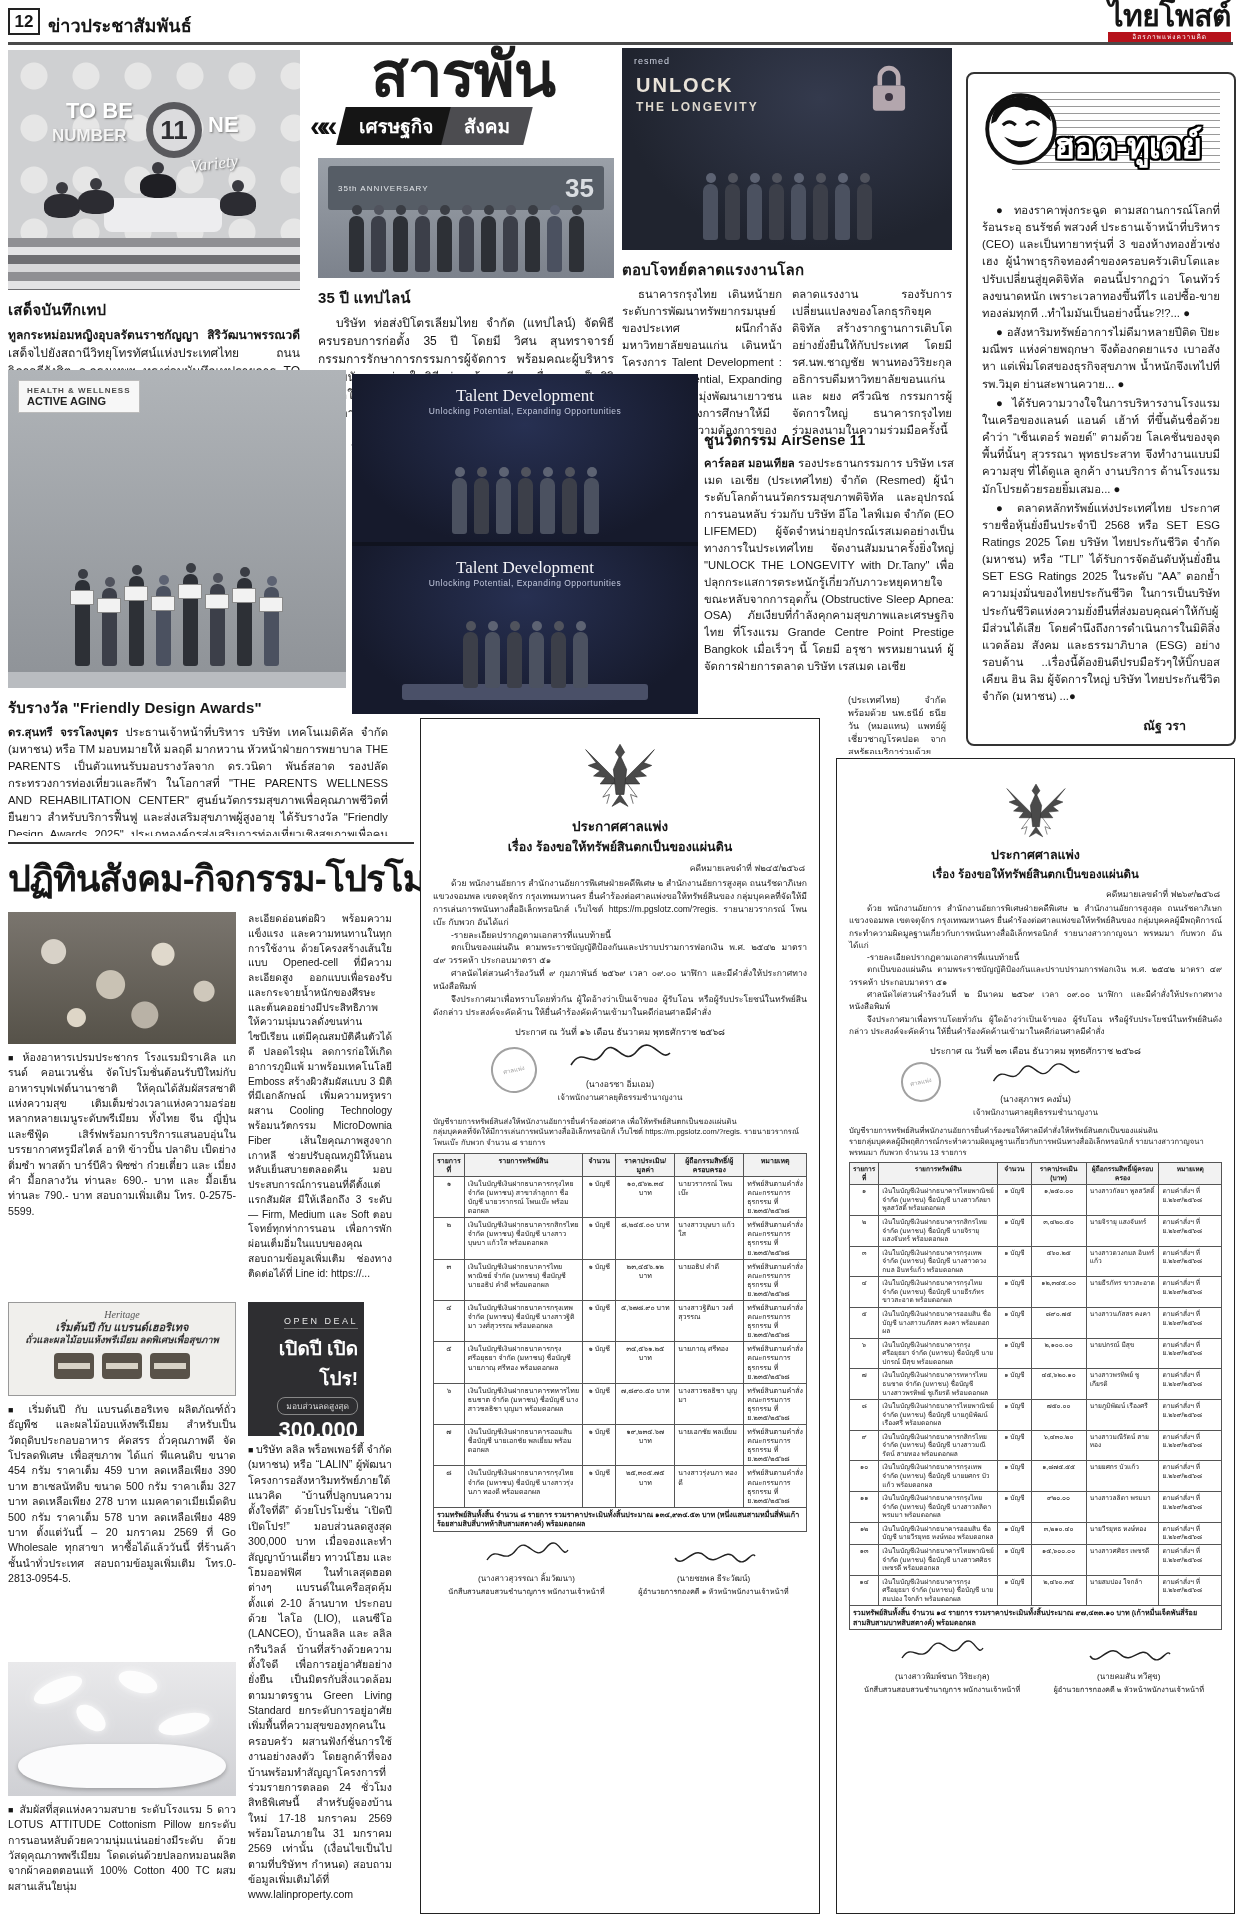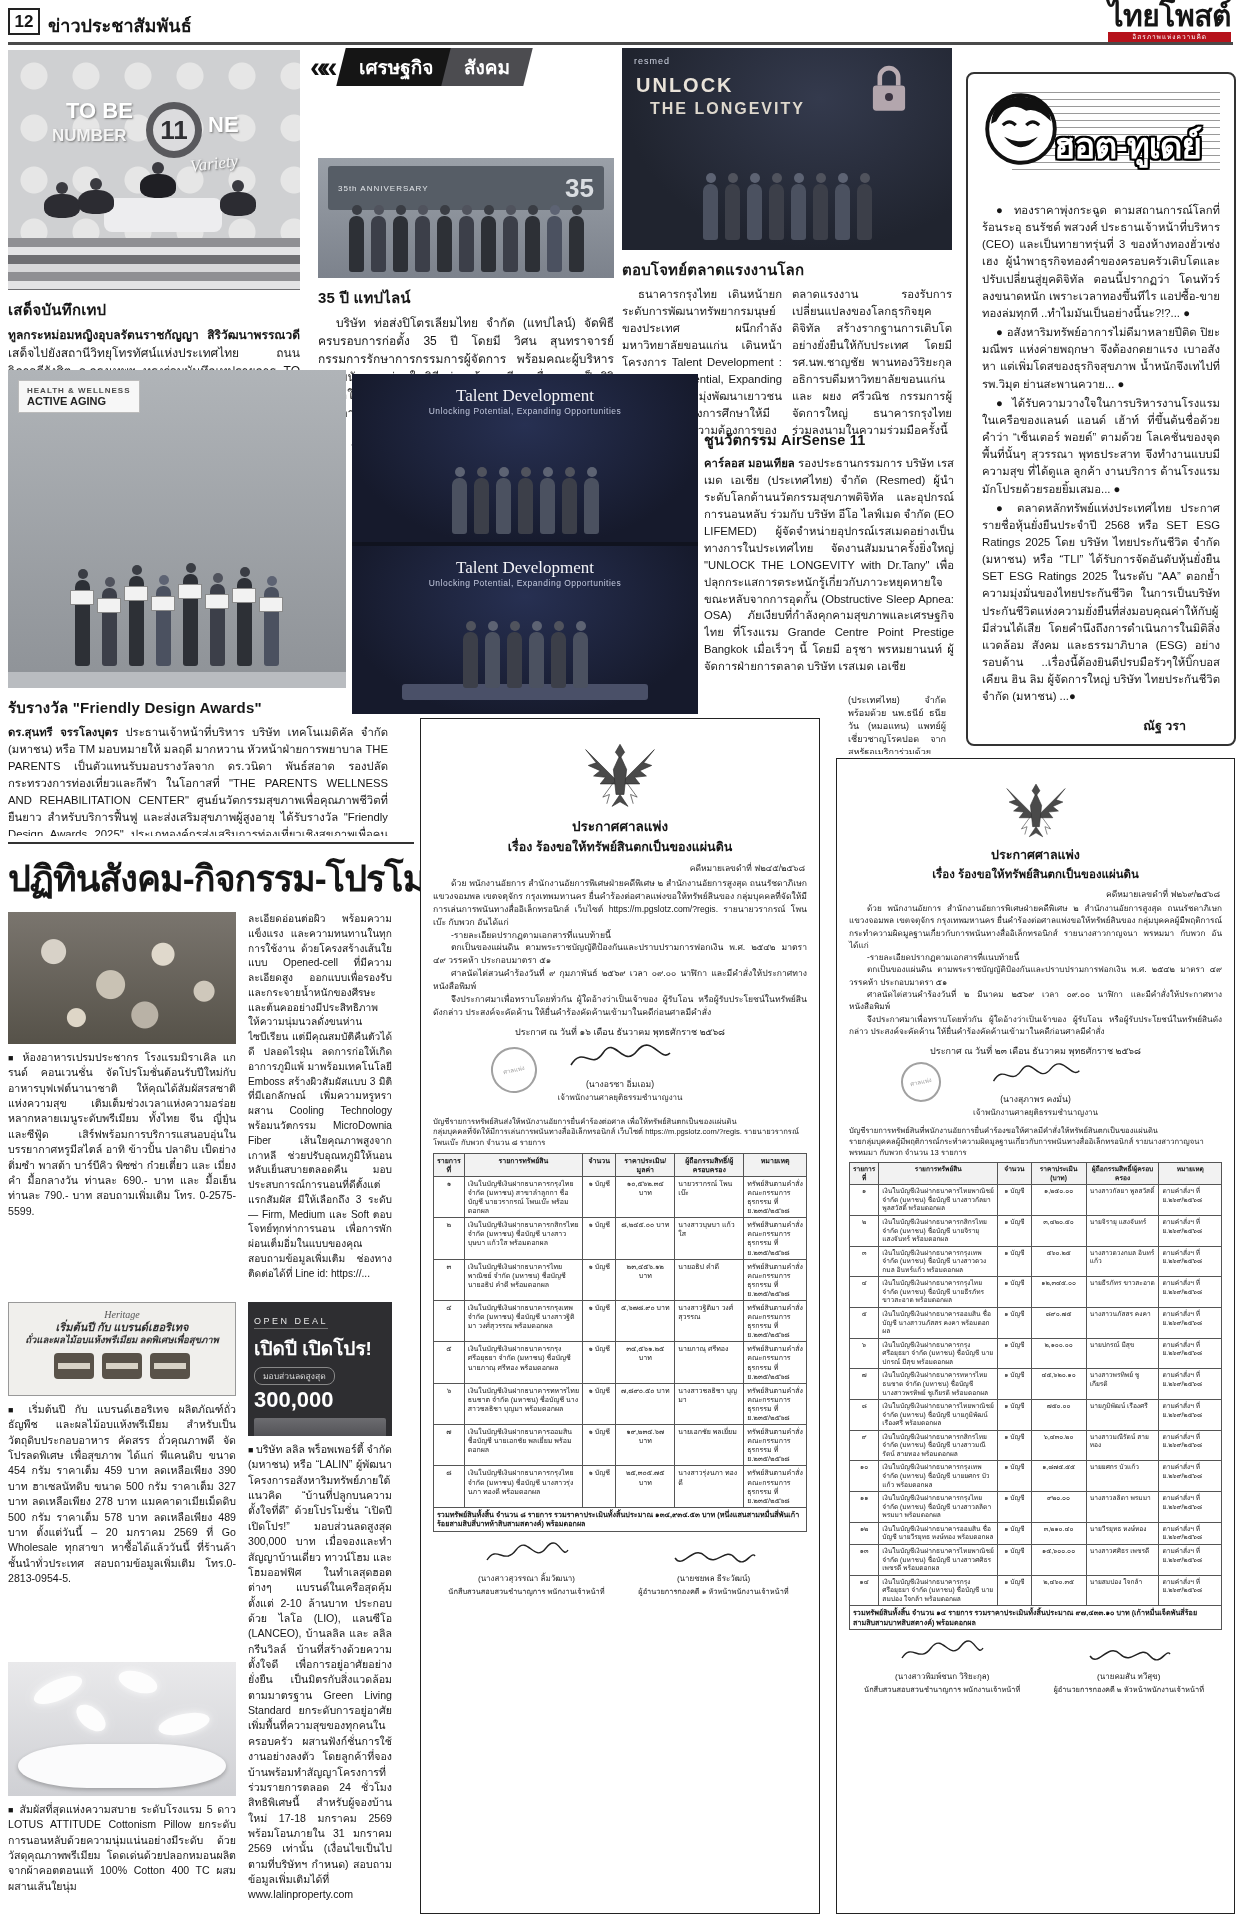--- a/index.html
+++ b/index.html
@@ -53,22 +53,22 @@
   .calitem::before{content:"■ ";font-size:9px}
   .coltext{position:absolute;font-size:10.2px;line-height:1.45;text-align:justify;overflow:hidden}
   
   .heritagead{position:absolute;left:8px;top:1302px;width:228px;height:94px;background:#f0efec;border:1px solid #999;
               text-align:center;padding:6px 8px;overflow:hidden}
   .heritagead .hbrand{font-family:"Liberation Serif",serif;font-style:italic;font-size:10px;color:#555}
   .heritagead .hl{font-family:"Liberation Serif",serif;font-style:italic;font-weight:bold;font-size:11px;color:#333;line-height:1.3}
   .hthumbs{display:flex;justify-content:center;gap:8px;margin-top:6px}
   .hthumbs i{width:40px;height:26px;background:#595249;border-radius:4px;position:relative}
   .hthumbs i::after{content:"";position:absolute;left:4px;top:10px;right:4px;height:6px;background:#d8d2c6}
-  .lalinad{position:absolute;left:248px;top:1302px;width:144px;height:134px;background:#2e2e31;color:#fff;
-           text-align:left;padding:8px 6px;overflow:hidden}
+  .lalinad{position:absolute;left:248px;top:1302px;width:116px;height:134px;background:#2e2e31;color:#fff;
+           text-align:right;padding:8px 6px;overflow:hidden}
   .lalinad .t1{font-size:9px;letter-spacing:2.5px;color:#e8e8e8;border-bottom:1px solid #777;display:inline-block;padding-bottom:2px}
   .lalinad .t2{font-size:19px;font-weight:900;margin-top:4px}
   .lalinad .t3{font-size:8.5px;color:#ddd;margin-top:4px;border:1px solid #888;display:inline-block;padding:1px 8px;border-radius:8px}
   .lalinad .t4{font-size:22px;font-weight:900;margin-top:2px}
   .lalinad .house{margin-top:5px;height:26px;background:linear-gradient(#6c6c70,#47474b);border-radius:2px}
   
   .notice{position:absolute;border:1.5px solid #222;background:#fff;padding:24px 12px;overflow:hidden}
   .ncenter{text-align:center}
   .ntitle{font-size:13.5px;font-weight:bold;margin-top:2px}
   .nsubject{font-size:12.5px;font-weight:bold}
@@ -133,20 +133,21 @@
   <div class="blob" style="left:132px;bottom:92px;background:#1f1f24"></div>
   <div class="blob" style="left:212px;bottom:74px"></div>
 </div>
 
 <div class="abs" style="left:8px;top:298px;width:292px;height:152px;overflow:hidden">
   <h3 class="atitle">เสด็จบันทึกเทป</h3>
   <div class="body12 just"><span class="lead">ทูลกระหม่อมหญิงอุบลรัตนราชกัญญา สิริวัฒนาพรรณวดี</span> <span>เสด็จไปยังสถานีวิทยุโทรทัศน์แห่งประเทศไทย ถนนวิภาวดีรังสิต จ.กรุงเทพฯ ทรงร่วมบันทึกเทปรายการ TO BE NUMBER ONE VARIETY ช่วง TALK TO THE PRINCESS ทรงตอบคำถามจากสมาชิก TO BE NUMBER ONE ที่ขอพระราชทานคำแนะนำในการแก้ไขปัญหาเรื่องต่าง ๆ ทั้งเรื่องส่วนตัวและส่วนรวม</span></div>
 </div>
 
 <div class="abs" style="left:310px;top:46px;width:306px;height:106px">
+  <div class="saraword" style="text-align:center">สารพัน</div>
   <div class="sarabanners">
     <span class="chev">«</span>
     <span class="chev" style="margin-left:-10px">«</span>
     <div class="banner b1"><span>เศรษฐกิจ</span></div>
     <div class="banner b2"><span>สังคม</span></div>
   </div>
 </div>
 
 <div class="photo" style="left:318px;top:158px;width:296px;height:120px;background:linear-gradient(#9aa0a8,#7c828c)">
   <div style="position:absolute;left:10px;right:10px;top:8px;height:44px;background:#565d66;border-radius:3px;display:flex;align-items:center;justify-content:space-between;padding:0 10px">
@@ -168,21 +169,21 @@
   </div>
 </div>
 <div class="abs" style="left:318px;top:286px;width:296px;height:160px;overflow:hidden">
   <h3 class="atitle">35 ปี  แทปไลน์</h3>
   <div class="body12 just" style="text-indent:18px">บริษัท ท่อส่งปิโตรเลียมไทย จำกัด (แทปไลน์) จัดพิธีครบรอบการก่อตั้ง 35 ปี โดยมี วิศน สุนทราจารย์ กรรมการรักษาการกรรมการผู้จัดการ พร้อมคณะผู้บริหารและพนักงาน ร่วมในพิธีอย่างพร้อมเพรียง เพื่อความเป็นสิริมงคลในการปฏิบัติตลอดปี พ.ศ. 2569 โดยมี สราวุธ แก้วตาทิพย์ อธิบดีกรมธุรกิจพลังงาน และ หม่อมหลวงปีกทอง ทองใหญ่ ประธานคณะกรรมการบริษัท ท่อส่งปิโตรเลียมไทย จำกัด กล่าวแสดงความยินดี และกลุ่มพันธมิตรด้านพลังงานเข้าร่วมงาน เมื่อวันก่อนที่ สำนักงานใหญ่ คลังน้ำมันลำลูกกา จังหวัดปทุมธานี</div>
 </div>
 
 <div class="photo" style="left:622px;top:48px;width:330px;height:202px;background:radial-gradient(ellipse at 60% 25%,#343a4d 0%,#20242f 70%)">
   <div style="position:absolute;left:12px;top:8px;font-size:9px;color:#cfd4e2;letter-spacing:1px">resmed</div>
   <div style="position:absolute;left:14px;top:26px;font-size:20px;font-weight:900;color:#e9e3d9;letter-spacing:2px">UNLOCK</div>
-  <div style="position:absolute;left:28px;top:52px;font-size:16px;font-weight:bold;color:#ded8cd;letter-spacing:2px">THE LONGEVITY</div>
+  <div style="position:absolute;left:14px;top:52px;font-size:12px;font-weight:bold;color:#ded8cd;letter-spacing:2px">THE LONGEVITY</div>
   <span style="position:absolute;right:40px;top:14px">
     <svg width="46" height="56" viewBox="0 0 40 48">
       <path d="M12 20 v-7 a8 8 0 0 1 16 0 v7" fill="none" stroke="#b9acb2" stroke-width="4"></path>
       <rect x="6" y="20" width="28" height="22" rx="3" fill="#b3a6ad"></rect>
       <circle cx="20" cy="30" r="3.5" fill="#3a3340"></circle>
     </svg>
   </span>
   <div class="figrow" style="bottom:10px">
     <i class="fig lite"></i>
       <i class="fig"></i>

